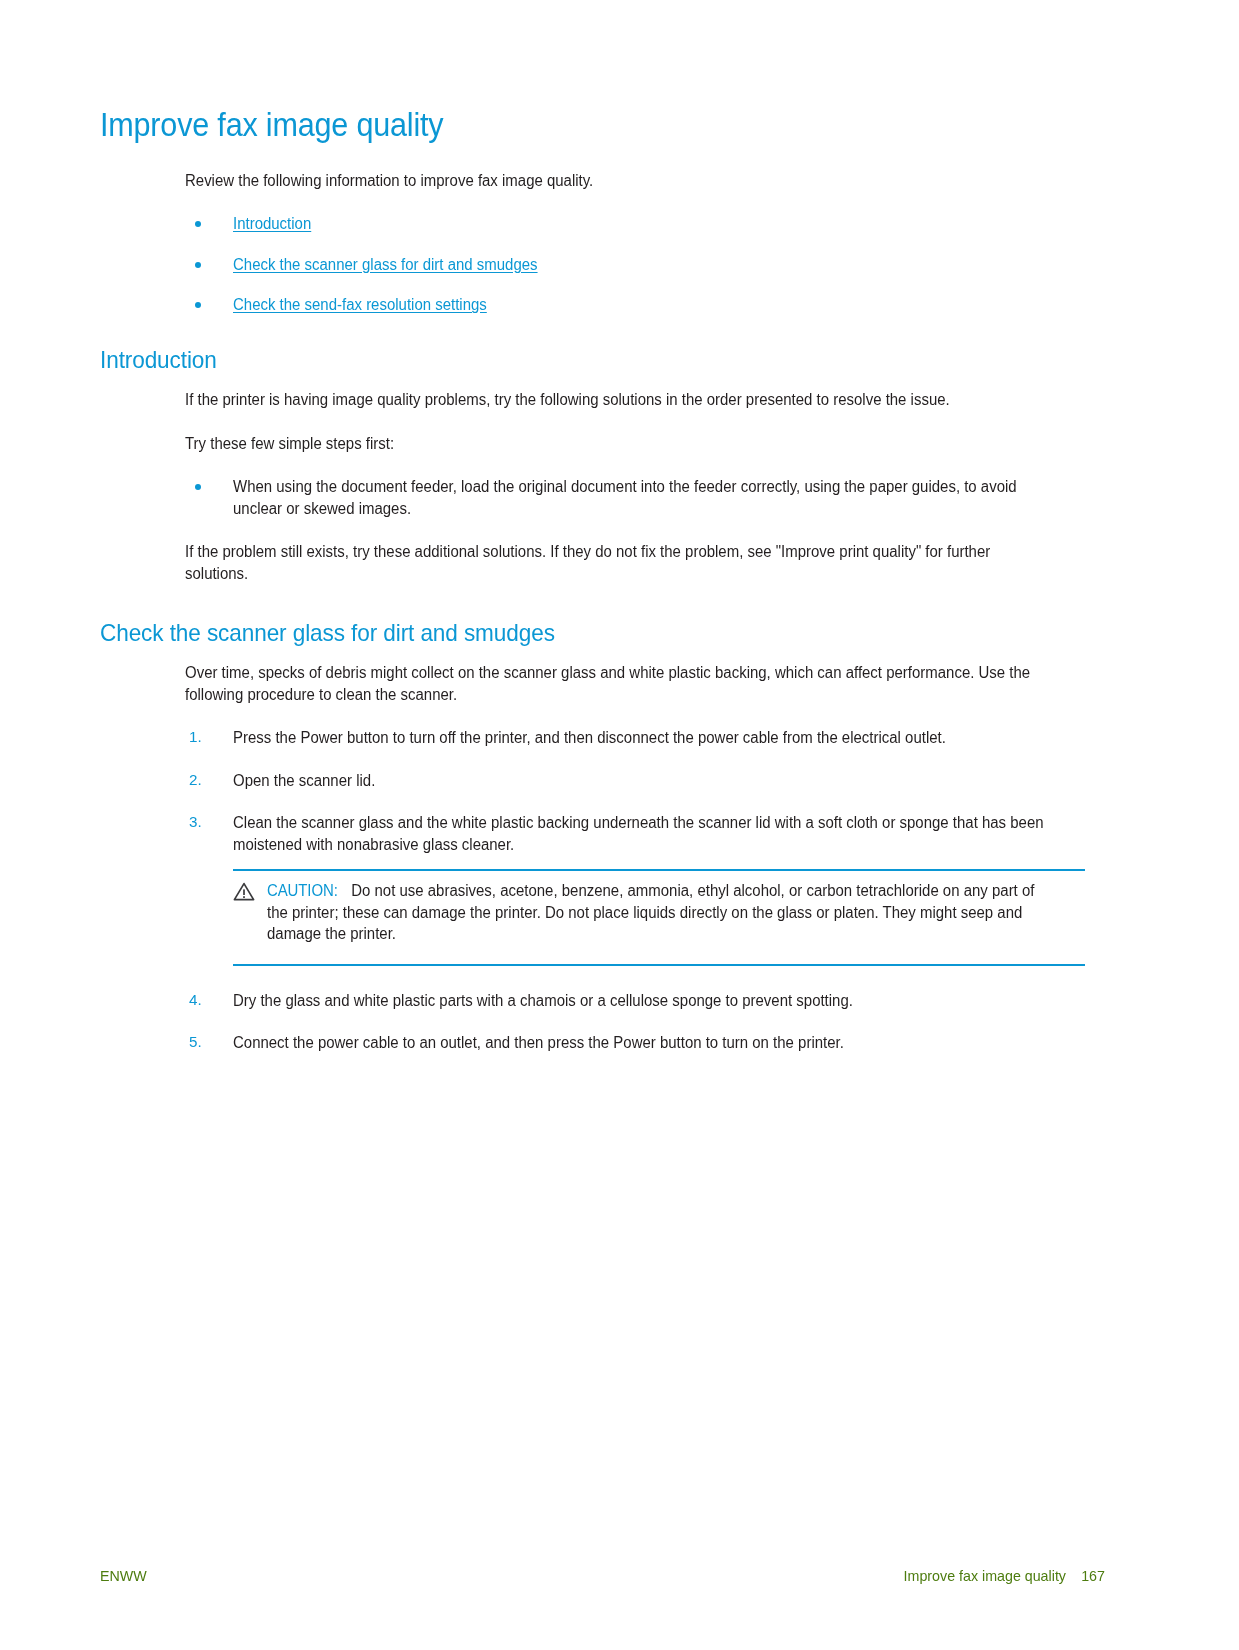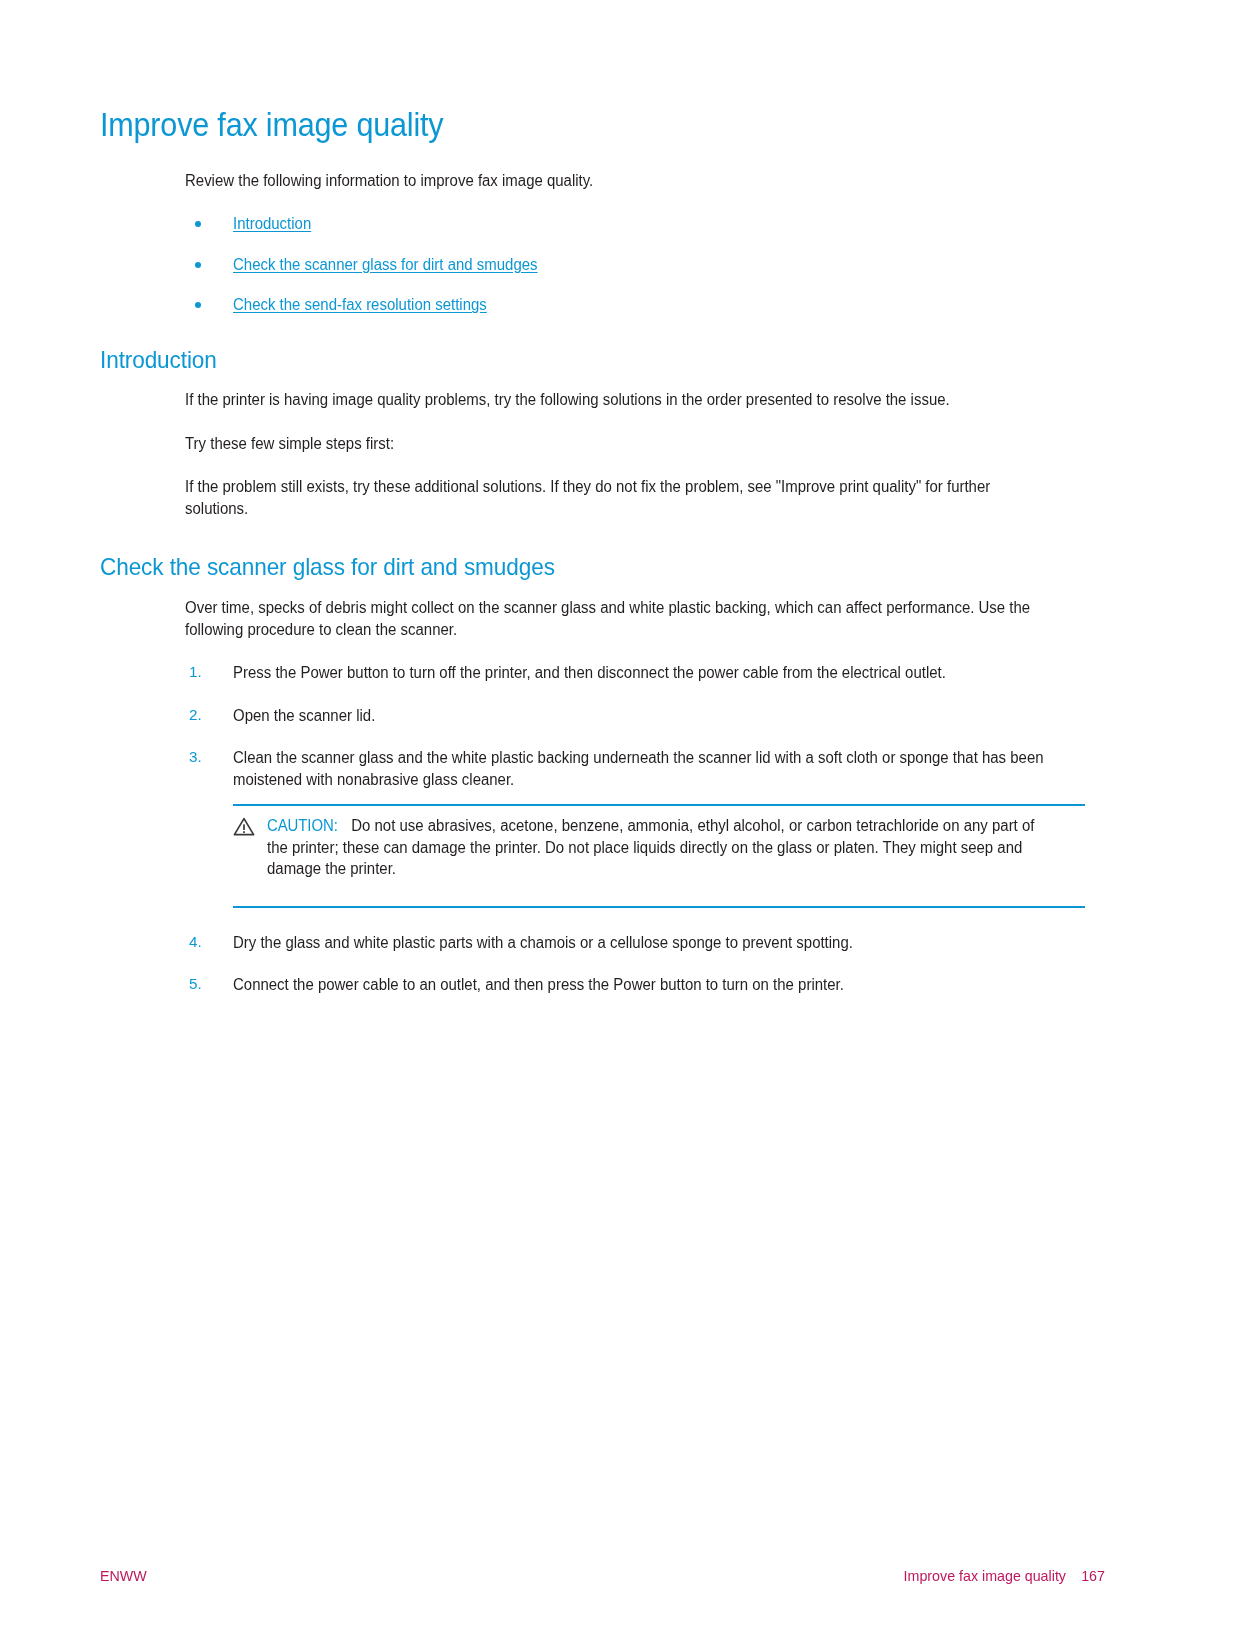--- a/index.html
+++ b/index.html
@@ -127,21 +127,21 @@
     display: block;
     transform: scaleX(0.96);
     transform-origin: left center;
   }
 
   
   .note-box {
     border-top: 2px solid #0b97d4;
     border-bottom: 2px solid #0b97d4;
     margin: 14px 0 24px 0;
-    padding: 9px 0 26px 0;
+    padding: 9px 0 19px 0;
     position: relative;
   }
   .note-inner {
     position: relative;
     padding-left: 34px;
     font-size: 15.6px;
     line-height: 1.38;
   }
   .note-icon {
     position: absolute;
@@ -168,21 +168,21 @@
   
   .footer {
     position: absolute;
     left: 100px;
     top: 1567px;
     width: 1005px;
     display: flex;
     justify-content: space-between;
     align-items: baseline;
     font-size: 15px;
-    color: #be185d;
+    color: #4d7c0f;
   }
   .footer .left {
     transform: scaleX(0.95);
     transform-origin: left center;
   }
   .footer .right {
     transform: scaleX(0.95);
     transform-origin: right center;
     white-space: pre;
   }
@@ -218,20 +218,24 @@
       </ul>
     </div>
 
     <h2 class="h2">Introduction</h2>
 
     <div class="body-block">
       <p class="para">If the printer is having image quality problems, try the following solutions in the order presented to resolve the issue.</p>
       <p class="para">Try these few simple steps first:</p>
 
       <ul class="blist">
+        <li>
+          <span class="bullet"></span>
+          <span class="li-text">When using the document feeder, load the original document into the feeder correctly, using the paper guides, to avoid unclear or skewed images.</span>
+        </li>
       </ul>
 
       <p class="para" style="margin-top:22px;">If the problem still exists, try these additional solutions. If they do not fix the problem, see "Improve print quality" for further solutions.</p>
     </div>
 
     <h2 class="h2" style="margin-top:34px;">Check the scanner glass for dirt and smudges</h2>
 
     <div class="body-block">
       <p class="para">Over time, specks of debris might collect on the scanner glass and white plastic backing, which can affect performance. Use the following procedure to clean the scanner.</p>
 

